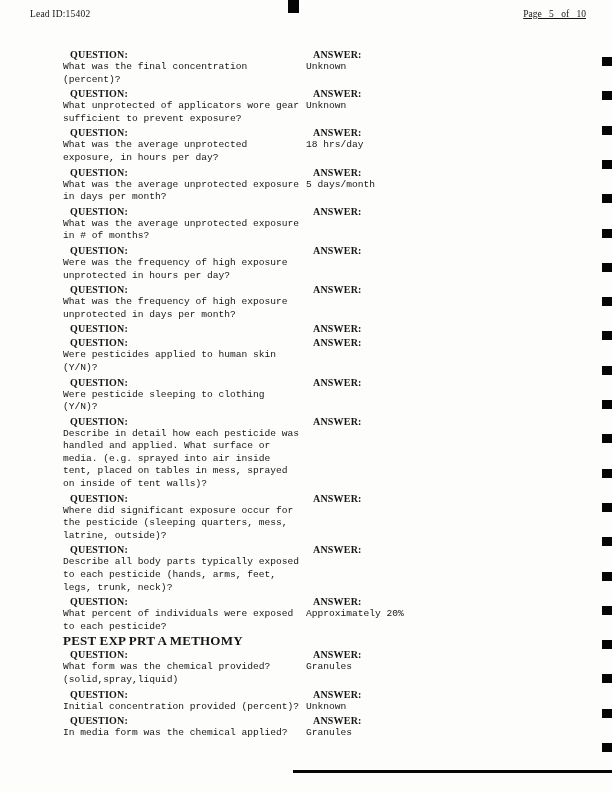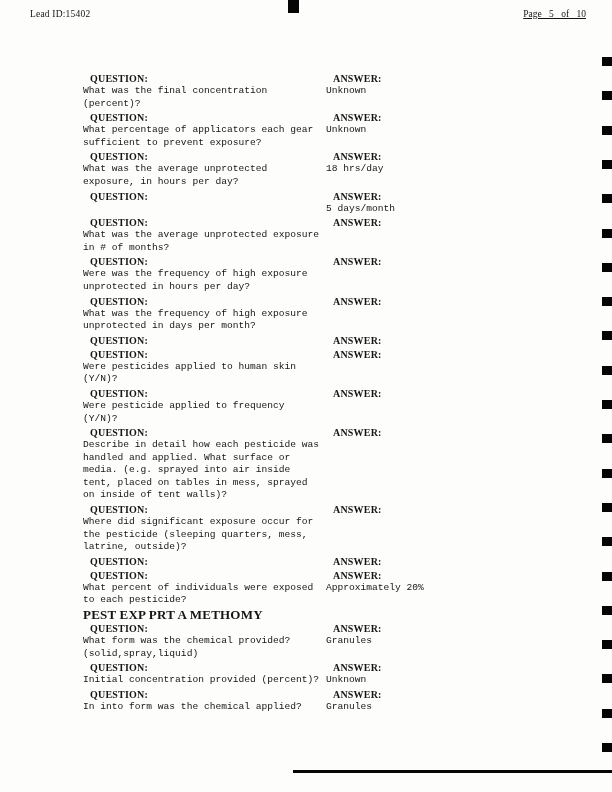--- a/index.html
+++ b/index.html
@@ -8,21 +8,21 @@
     background: #fdfdfc;
     font-family: "Liberation Serif", serif;
     color: #151515;
     position: relative;
     overflow: hidden;
   }
   .page-header { position: absolute; top: 9px; left: 0; right: 0; height: 14px; font-size: 9.5px; text-align: right; }
   .lead-id { position: absolute; left: 30px; top: 0; letter-spacing: 0.2px; }
   .page-num { position: absolute; right: 26px; top: 0; word-spacing: 5px; text-decoration: underline; }
 
-  .content { position: absolute; top: 72px; left: 63px; width: 525px; margin-left: 20px; }
+  .content { position: absolute; top: 48px; left: 63px; width: 525px; }
 
   .qa-row { display: grid; grid-template-columns: 243px 1fr; margin-bottom: 1px; }
   .q-label, .a-label {
     font-weight: bold;
     font-size: 10px;
     line-height: 13px;
     padding-left: 7px;
     letter-spacing: 0.2px;
   }
   .q-text, .a-text { font-size: 9.6px; line-height: 12.6px; font-family: Liberation Mono, monospace; }
@@ -55,40 +55,41 @@
         <div class="q-text">What was the final concentration (percent)?</div>
       </div>
       <div class="a-cell">
         <div class="a-label">ANSWER:</div>
         <div class="a-text">Unknown</div>
       </div>
     </div>
     <div class="qa-row">
       <div class="q-cell">
         <div class="q-label">QUESTION:</div>
-        <div class="q-text">What percentage of applicators each gear sufficient to prevent exposure?</div>
+        <div class="q-text">What unprotected of applicators wore gear sufficient to prevent exposure?</div>
       </div>
       <div class="a-cell">
         <div class="a-label">ANSWER:</div>
         <div class="a-text">Unknown</div>
       </div>
     </div>
     <div class="qa-row">
       <div class="q-cell">
         <div class="q-label">QUESTION:</div>
         <div class="q-text">What was the average unprotected exposure, in hours per day?</div>
       </div>
       <div class="a-cell">
         <div class="a-label">ANSWER:</div>
         <div class="a-text">18 hrs/day</div>
       </div>
     </div>
     <div class="qa-row">
       <div class="q-cell">
         <div class="q-label">QUESTION:</div>
+        <div class="q-text">What was the average unprotected exposure in days per month?</div>
       </div>
       <div class="a-cell">
         <div class="a-label">ANSWER:</div>
         <div class="a-text">5 days/month</div>
       </div>
     </div>
     <div class="qa-row">
       <div class="q-cell">
         <div class="q-label">QUESTION:</div>
         <div class="q-text">What was the average unprotected exposure in # of months?</div>
@@ -128,21 +129,21 @@
         <div class="q-label">QUESTION:</div>
         <div class="q-text">Were pesticides applied to human skin (Y/N)?</div>
       </div>
       <div class="a-cell">
         <div class="a-label">ANSWER:</div>
       </div>
     </div>
     <div class="qa-row">
       <div class="q-cell">
         <div class="q-label">QUESTION:</div>
-        <div class="q-text">Were pesticide applied to frequency (Y/N)?</div>
+        <div class="q-text">Were pesticide sleeping to clothing (Y/N)?</div>
       </div>
       <div class="a-cell">
         <div class="a-label">ANSWER:</div>
       </div>
     </div>
     <div class="qa-row">
       <div class="q-cell">
         <div class="q-label">QUESTION:</div>
         <div class="q-text">Describe in detail how each pesticide was handled and applied.  What surface or media. (e.g. sprayed into air inside tent, placed on tables in mess, sprayed on inside of tent walls)?</div>
       </div>
@@ -155,20 +156,21 @@
         <div class="q-label">QUESTION:</div>
         <div class="q-text">Where did significant exposure occur for the pesticide (sleeping quarters, mess, latrine, outside)?</div>
       </div>
       <div class="a-cell">
         <div class="a-label">ANSWER:</div>
       </div>
     </div>
     <div class="qa-row">
       <div class="q-cell">
         <div class="q-label">QUESTION:</div>
+        <div class="q-text">Describe all body parts typically exposed to each pesticide (hands, arms, feet, legs, trunk, neck)?</div>
       </div>
       <div class="a-cell">
         <div class="a-label">ANSWER:</div>
       </div>
     </div>
     <div class="qa-row">
       <div class="q-cell">
         <div class="q-label">QUESTION:</div>
         <div class="q-text">What percent of individuals were exposed to each pesticide?</div>
       </div>
@@ -194,21 +196,21 @@
         <div class="q-text">Initial concentration provided (percent)?</div>
       </div>
       <div class="a-cell">
         <div class="a-label">ANSWER:</div>
         <div class="a-text">Unknown</div>
       </div>
     </div>
     <div class="qa-row">
       <div class="q-cell">
         <div class="q-label">QUESTION:</div>
-        <div class="q-text">In into form was the chemical applied?</div>
+        <div class="q-text">In media form was the chemical applied?</div>
       </div>
       <div class="a-cell">
         <div class="a-label">ANSWER:</div>
         <div class="a-text">Granules</div>
       </div>
     </div>
   </div>
 
 <div>
   <div class="artifact top-bar"></div>

